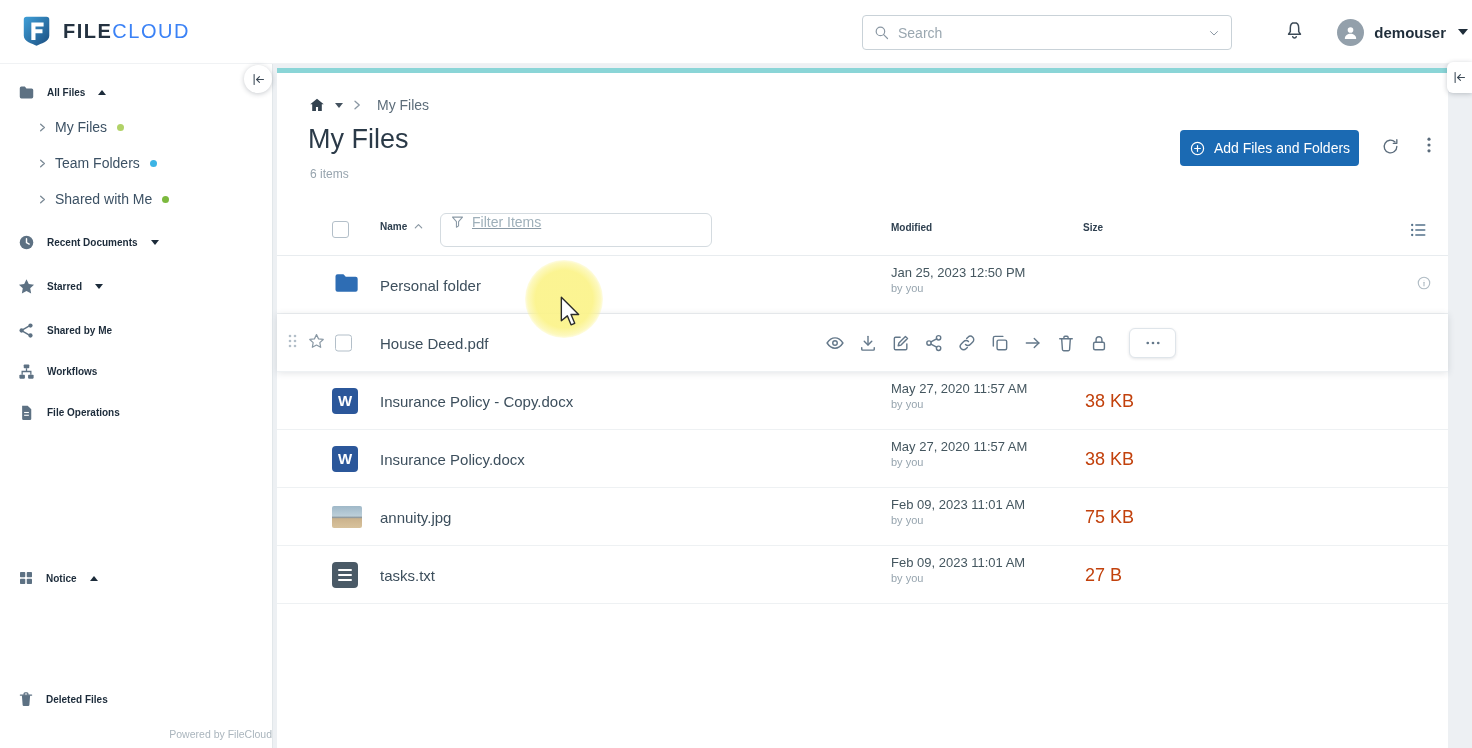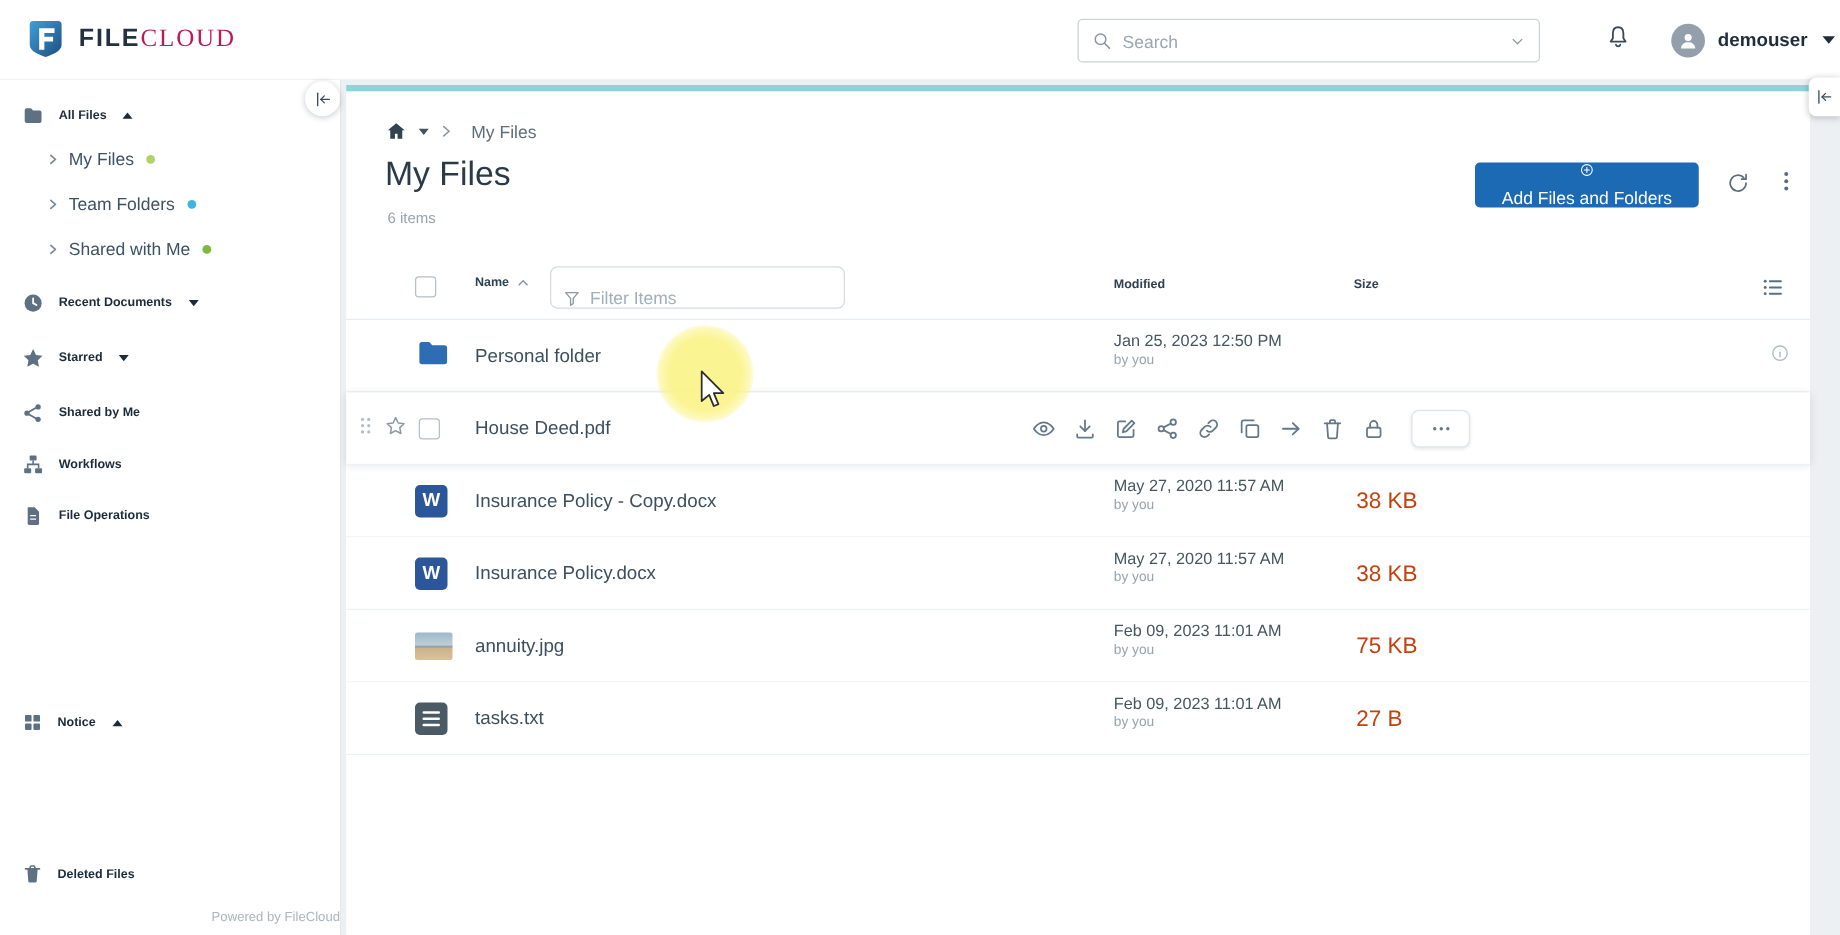--- a/index.html
+++ b/index.html
@@ -5,21 +5,21 @@
   * { margin:0; padding:0; box-sizing:border-box; }
   html,body { width:1472px; height:748px; }
   body { font-family:"Liberation Sans", sans-serif; background:#edf0f3; position:relative; overflow:hidden; color:#2c3e50; }
   svg.ic { stroke:currentColor; fill:none; stroke-width:1.7; stroke-linecap:round; stroke-linejoin:round; }
 
   
   .topbar { position:absolute; top:0; left:0; right:0; height:64px; background:#fff; border-bottom:1px solid #f0f2f4; z-index:30; }
   .logo { position:absolute; left:20px; top:14px; display:flex; align-items:center; gap:9px; cursor:pointer; }
   .logo-text { font-size:20px; letter-spacing:1.5px; color:#243240; }
   .lt-bold { font-weight:700; }
-  .lt-light { font-weight:400; color:#be185d;font-family:Liberation Serif, serif; }
+  .lt-light { font-weight:400; color:#3b82f6; }
   .searchbox { position:absolute; left:862px; top:15px; width:370px; height:35px; border:1px solid #c9d2d8; border-radius:4px; background:#fff; display:flex; align-items:center; padding:0 10px; gap:8px; color:#8a97a3; }
   .searchbox input { flex:1; border:none; outline:none; font-size:14px; font-family:inherit; color:#3d4f5d; background:transparent; }
   .searchbox input::placeholder { color:#9aa7b0; }
   .top-right { position:absolute; right:4px; top:0; height:64px; display:flex; align-items:center; gap:10px; }
   .bell { color:#3c4a57; margin-right:22px; cursor:pointer; }
   .avatar { width:27px; height:27px; border-radius:50%; background:#93a0ab; display:flex; align-items:center; justify-content:center; }
   .username { font-size:15px; font-weight:700; color:#1f2d3a; }
   .caret-down-dark { width:0; height:0; border-left:5px solid transparent; border-right:5px solid transparent; border-top:6px solid #1f2d3a; margin-left:2px; }
 
   
@@ -40,32 +40,32 @@
   .panel { position:absolute; left:277px; top:73px; width:1171px; bottom:0; background:#fff; z-index:11; }
   .collapse-left { position:absolute; left:244px; top:65px; width:28px; height:28px; border:none; border-radius:50%; background:#fff; box-shadow:0 1px 5px rgba(30,45,60,.25); color:#3c4a57; display:flex; align-items:center; justify-content:center; cursor:pointer; z-index:35; }
   .edge-right { position:absolute; right:0; top:62px; width:25px; height:31px; border:none; border-radius:6px 0 0 6px; background:#fff; box-shadow:0 1px 5px rgba(30,45,60,.25); color:#3c4a57; display:flex; align-items:center; justify-content:center; cursor:pointer; z-index:35; }
 
   .breadcrumb { position:absolute; left:31px; top:21px; display:flex; align-items:center; gap:8px; height:22px; }
   .bc-current { font-size:14px; color:#5d6d7a; margin-left:6px; }
   .bc-caret { width:0; height:0; border-left:4px solid transparent; border-right:4px solid transparent; border-top:5px solid #44525f; margin-left:1px; cursor:pointer; }
   .page-title { position:absolute; left:31px; top:51px; font-size:27px; font-weight:400; color:#2b3a48; }
   .item-count { position:absolute; left:33px; top:94px; font-size:12px; color:#97a4ae; }
 
-  .add-btn { position:absolute; right:89px; top:57px; width:179px; height:36px; background:#1b6ab3; border:none; border-radius:4px; color:#fff; font-size:14px; font-family:inherit; display:flex; align-items:center; justify-content:center; gap:8px; cursor:pointer;flex-direction:column; }
+  .add-btn { position:absolute; right:89px; top:57px; width:179px; height:36px; background:#1b6ab3; border:none; border-radius:4px; color:#fff; font-size:14px; font-family:inherit; display:flex; align-items:center; justify-content:center; gap:8px; cursor:pointer; }
   .icon-btn { position:absolute; background:none; border:none; cursor:pointer; color:#5a6b7b; padding:0; }
   .refresh-btn { right:48px; top:64px; }
   .kebab-btn { right:9px; top:62px; }
 
   .thead { position:absolute; left:0; right:0; top:139px; height:44px; border-bottom:1px solid #e8ecef; }
   .checkbox { width:17px; height:17px; border:1.5px solid #b3bfc9; border-radius:3px; background:#fff; cursor:pointer; }
   .thead .checkbox { position:absolute; left:55px; top:9px; }
   .col-label { font-size:10px; font-weight:700; color:#2f4050; }
   .name-col { position:absolute; left:103px; top:9px; display:flex; align-items:center; gap:6px; cursor:pointer; }
   .sort-caret { color:#8a97a3; }
-  .filter-box { position:absolute; left:163px; top:1px; width:236px; height:34px; border:1px solid #d4dbe0; border-radius:6px; display:flex; align-items:flex-end; padding:0 9px; gap:7px; color:#8a99a5; background:#fff; }
+  .filter-box { position:absolute; left:163px; top:1px; width:272px; height:34px; border:1px solid #d4dbe0; border-radius:6px; display:flex; align-items:flex-start; padding:0 9px; gap:7px; color:#8a99a5; background:#fff;text-decoration:underline; }
   .filter-box input { flex:1; border:none; outline:none; font-size:14px; font-family:inherit; color:#3d4f5d; background:transparent; }
   .filter-box input::placeholder { color:#9fb0ba; }
   .mod-col { position:absolute; left:614px; top:10px; cursor:pointer; }
   .size-col { position:absolute; left:806px; top:10px; cursor:pointer; }
   .view-toggle { position:absolute; right:20px; top:8px; color:#54718a; cursor:pointer; }
 
   .rows { position:absolute; left:0; right:0; top:183px; }
   .frow { position:relative; height:58px; border-bottom:1px solid #eef1f3; cursor:pointer; background:#fff; }
   .frow.hovered { box-shadow:0 1px 7px rgba(40,60,80,.14); z-index:2; }
   .ficon { position:absolute; left:55px; top:50%; transform:translateY(-50%); }

